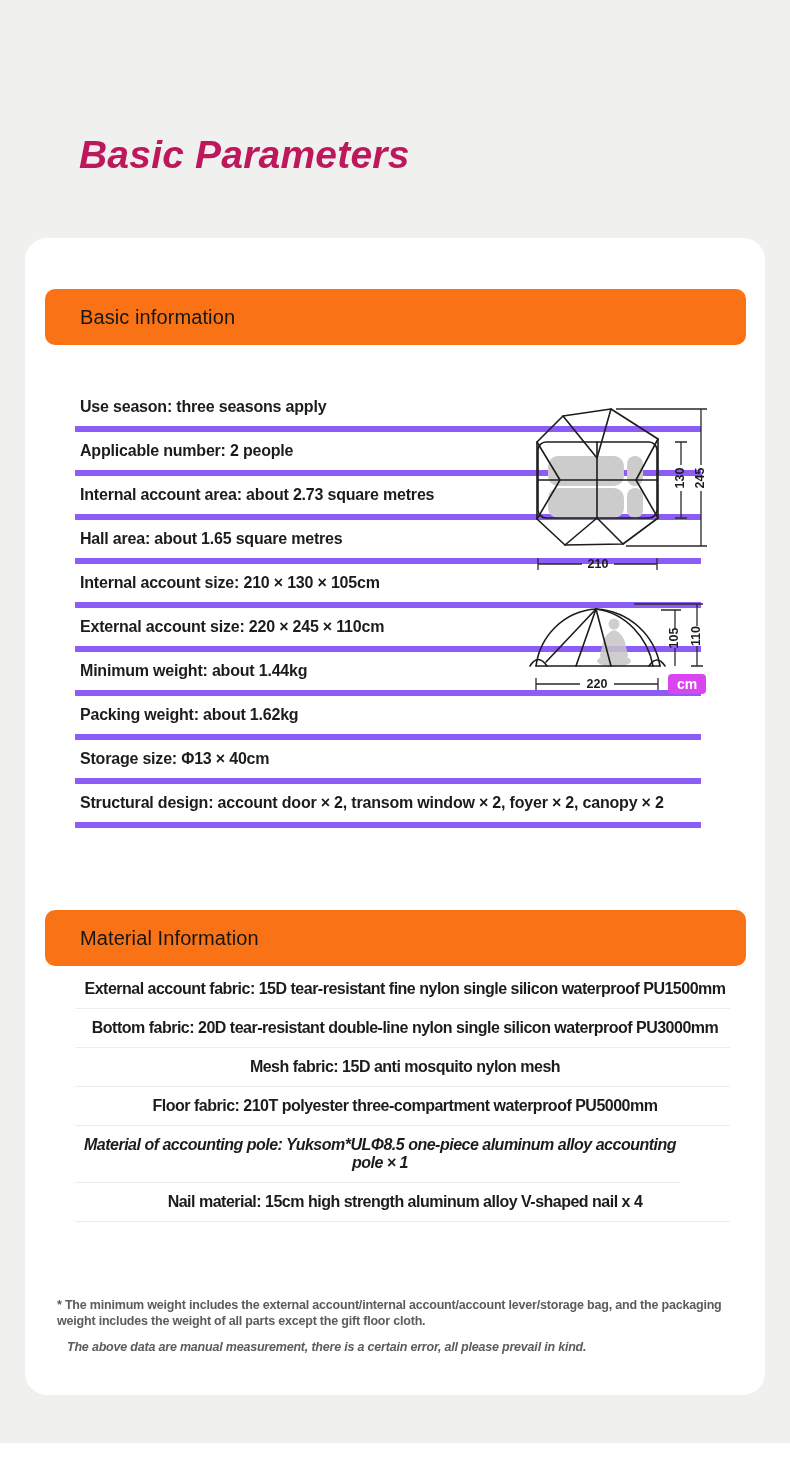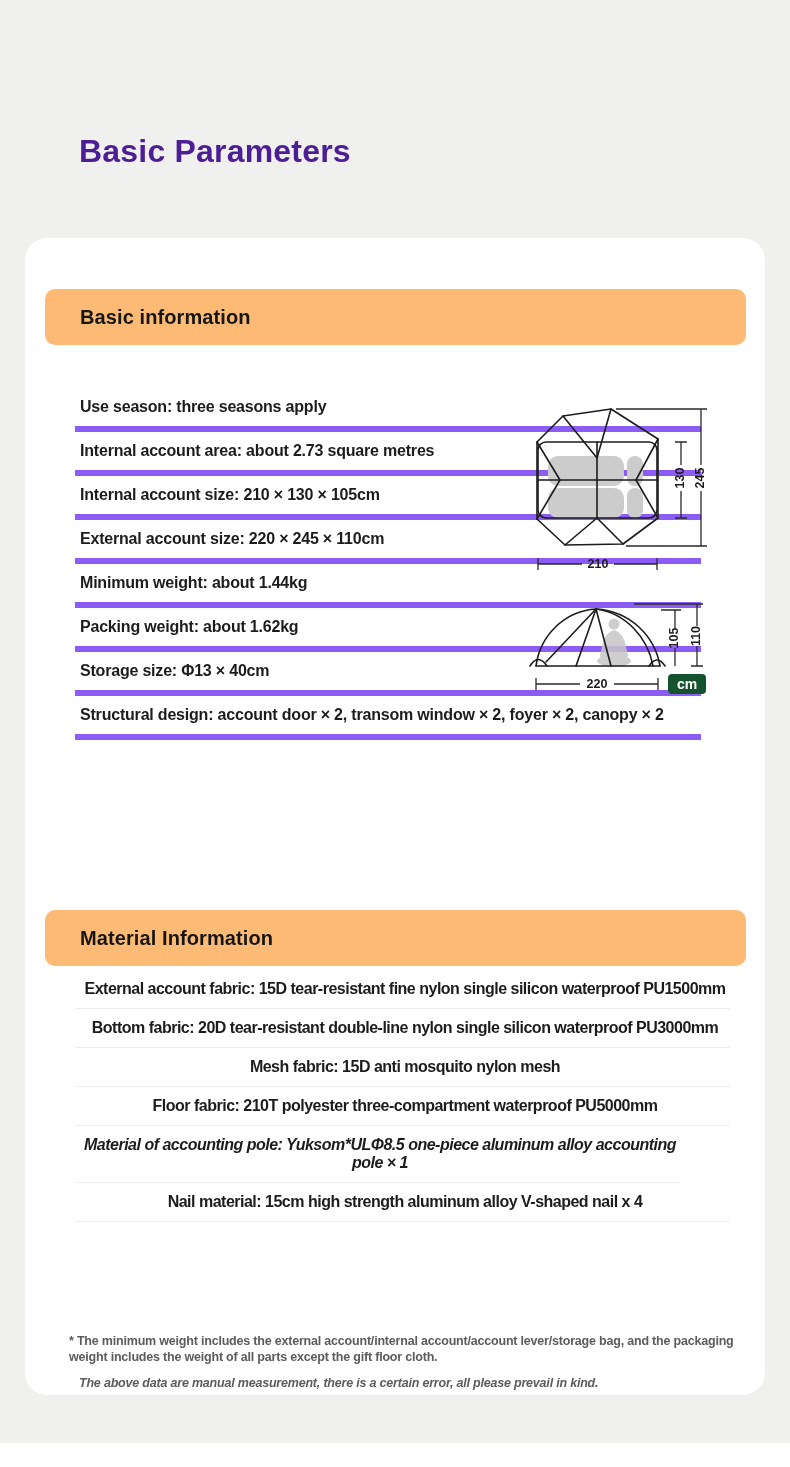--- a/index.html
+++ b/index.html
@@ -4,62 +4,62 @@
 <style>
   html,body{margin:0;padding:0;}
   body{
     width:790px;height:1467px;position:relative;background:#ffffff;
     font-family:"Liberation Sans","DejaVu Sans",sans-serif;
     -webkit-font-smoothing:antialiased;
   }
   .page-bg{position:absolute;left:0;top:0;width:790px;height:1443px;background:#f0f0ef;}
   .page-title{
     position:absolute;left:79px;top:134px;margin:0;
-    font-size:32px;font-weight:700;color:#4c1d95;letter-spacing:.2px;line-height:1.1;
+    font-size:39px;font-weight:700;color:#be185d;letter-spacing:.2px;line-height:1.1;font-style:italic;
   }
   .card{
     position:absolute;left:25px;top:238px;width:740px;height:1157px;
     background:#ffffff;border-radius:22px;
   }
   .section-header{
     position:absolute;left:20px;width:701px;height:56px;
-    background:#fdba74;border-radius:10px;box-sizing:border-box;
+    background:#f97316;border-radius:10px;box-sizing:border-box;
     display:flex;align-items:center;padding-left:35px;
-    font-size:20px;font-weight:700;color:#161616;letter-spacing:.1px;
+    font-size:20px;font-weight:400;color:#161616;letter-spacing:.1px;
   }
   #basic-header{top:51px;}
   #material-header{top:672px;}
 
   .spec-list{position:absolute;left:50px;top:150px;width:626px;}
   .spec-row{
     height:44px;display:flex;align-items:center;box-sizing:border-box;
     border-bottom:6px solid #8b5cf6;padding-left:5px;white-space:nowrap;
     font-size:16px;font-weight:700;color:#1c1c1c;letter-spacing:-.2px;
   }
 
   .material-list{position:absolute;left:50px;top:732px;width:655px;text-align:center;}
   .material-row{
     box-sizing:border-box;border-bottom:1px solid #ededec;
     padding:10px 0 10px 5px;line-height:18px;
     font-size:16px;font-weight:700;color:#1c1c1c;letter-spacing:-.5px;
   }
   .material-row.narrow{max-width:605px;font-style:italic;}
 
-  .footnotes{position:absolute;left:44px;top:1059px;width:678px;margin-top:36px;}
+  .footnotes{position:absolute;left:32px;top:1059px;width:678px;}
   .footnote{
     font-size:12.5px;font-weight:700;color:#5c5c5c;line-height:16px;letter-spacing:-.2px;
   }
   .footnote + .footnote{margin-top:10px;padding-left:10px;font-style:italic;}
 
   .diagram{position:absolute;}
   #top-view{left:505px;top:160px;}
   #side-view{left:503px;top:360px;}
   .unit-badge{
     position:absolute;left:643px;top:436px;width:38px;height:20px;
-    background:#14532d;color:#ffffff;border-radius:4px;
+    background:#d946ef;color:#ffffff;border-radius:4px;
     display:flex;align-items:center;justify-content:center;
     font-size:14px;font-weight:700;
   }
   svg .ln{stroke:#1c1c1c;stroke-width:1.6;fill:none;stroke-linejoin:round;stroke-linecap:round;}
   svg .dim{stroke:#2a2a2a;stroke-width:1.3;fill:none;stroke-linecap:butt;}
   svg .dimtxt{font-family:"Liberation Sans",sans-serif;font-size:12.5px;font-weight:700;fill:#1c1c1c;}
   svg .pad{fill:#cccccc;}
   svg .person{fill:#c6c6c6;opacity:.85;}
 </style>
 </head>
@@ -70,21 +70,23 @@
 <h1 class="page-title">Basic Parameters</h1>
 
 <div class="card">
 
   <div class="section-header" id="basic-header">
     <span>Basic information</span>
   </div>
 
   <div class="spec-list">
     <div class="spec-row">Use season: three seasons apply</div>
+    <div class="spec-row">Applicable number: 2 people</div>
     <div class="spec-row">Internal account area: about 2.73 square metres</div>
+    <div class="spec-row">Hall area: about 1.65 square metres</div>
     <div class="spec-row">Internal account size: 210 × 130 × 105cm</div>
     <div class="spec-row">External account size: 220 × 245 × 110cm</div>
     <div class="spec-row">Minimum weight: about 1.44kg</div>
     <div class="spec-row">Packing weight: about 1.62kg</div>
     <div class="spec-row">Storage size: Φ13 × 40cm</div>
     <div class="spec-row">Structural design: account door × 2, transom window × 2, foyer × 2, canopy × 2</div>
   </div>
 
   <svg id="top-view" class="diagram" width="185" height="180" viewBox="0 0 185 180">
 

